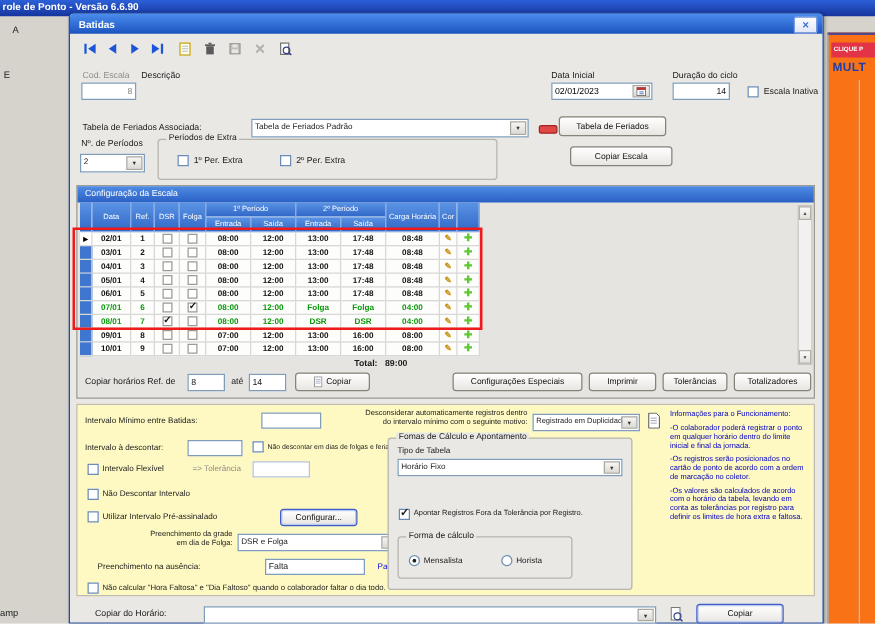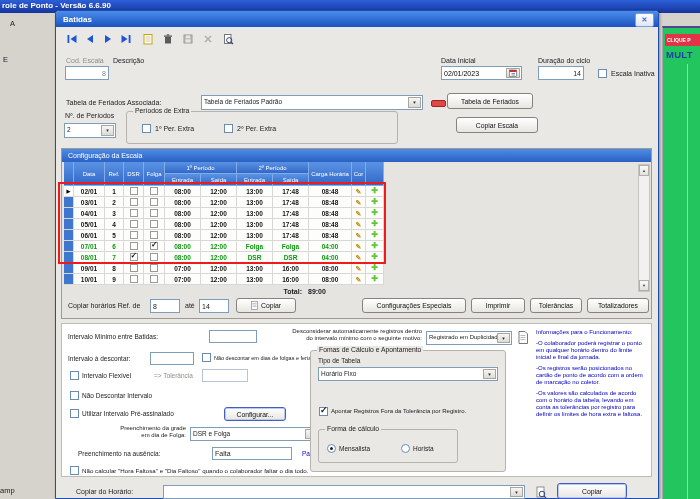--- a/index.html
+++ b/index.html
@@ -58,26 +58,26 @@
   .cb2{position:relative;width:8px;height:8px;background:#fff;border:1px solid #9a9a96;box-sizing:border-box}
   .cb2.on::after{content:"✓";position:absolute;left:0;top:-2px;font-size:8px;line-height:8px;font-weight:bold;color:#111}
   .pencil{color:#c89418;font-size:7px;line-height:7px}
   .plus{color:#5fc832;font-size:8px;line-height:8px;font-weight:bold}
   .w-sel{width:10px}.w-data{width:31px}.w-ref{width:19px}.w-dsr{width:20px}.w-folga{width:21px}
   .w-t{width:36px}.w-g{width:72px}.w-carga{width:43px}.w-cor{width:14px}.w-plus{width:18px}
   .sbar{position:absolute;left:576px;top:15px;width:12px;height:128px;background:#f2f1ef;border:1px solid #c6c4bf;box-sizing:border-box}
   .sbtn{position:absolute;left:0;width:10px;height:11px;background:linear-gradient(#fbfbfa,#e2e0da);
         border:1px solid #b2b0aa;display:flex;align-items:center;justify-content:center;font-size:4px;color:#444;box-sizing:border-box}
   .redrect{left:58px;top:182px;width:328px;height:82px;border:2px solid #ef1a1a;z-index:30;pointer-events:none}
-  .spanel{left:5px;top:312px;width:591px;height:154px;border:1px solid #bdbbb4;background:#ffffff}
+  .spanel{left:5px;top:312px;width:591px;height:154px;border:1px solid #bdbbb4;background:#fef9c3}
   .info{position:absolute;left:474px;top:5px;width:112px;color:#0000c0;font-size:6px;line-height:7px}
   .info div{margin:0 0 4px 0}
   .link{color:#0000e8}
   .minus{position:absolute;width:13px;height:5px;background:#e04848;border:1px solid #a22222;border-radius:2px}
-  .rpanel{left:662px;top:26px;width:38px;height:473px;background:#22c55e;border-top:2px solid #53478c;border-left:1px solid #a8a8b0}
+  .rpanel{left:662px;top:26px;width:38px;height:473px;background:#f97316;border-top:2px solid #53478c;border-left:1px solid #a8a8b0}
   .banner{position:absolute;left:2px;top:6px;width:36px;height:12px;background:#e23347;color:#fff;
           font-size:5px;font-weight:bold;display:flex;align-items:center;padding-left:2px;overflow:hidden;white-space:nowrap}
   .brand{position:absolute;left:3px;top:21px;color:#1b3fae;font-size:9.5px;font-weight:bold;letter-spacing:.3px}
   .vline{position:absolute;left:24px;top:36px;bottom:0;width:1px;background:#bcbcca}
   .frag{position:absolute;font-size:7.5px;color:#222}
   .tl2{position:absolute;font-size:6px;line-height:7px;color:#1a1a1a;text-align:right;white-space:nowrap}
 </style>
 </head>
 <body>
 

